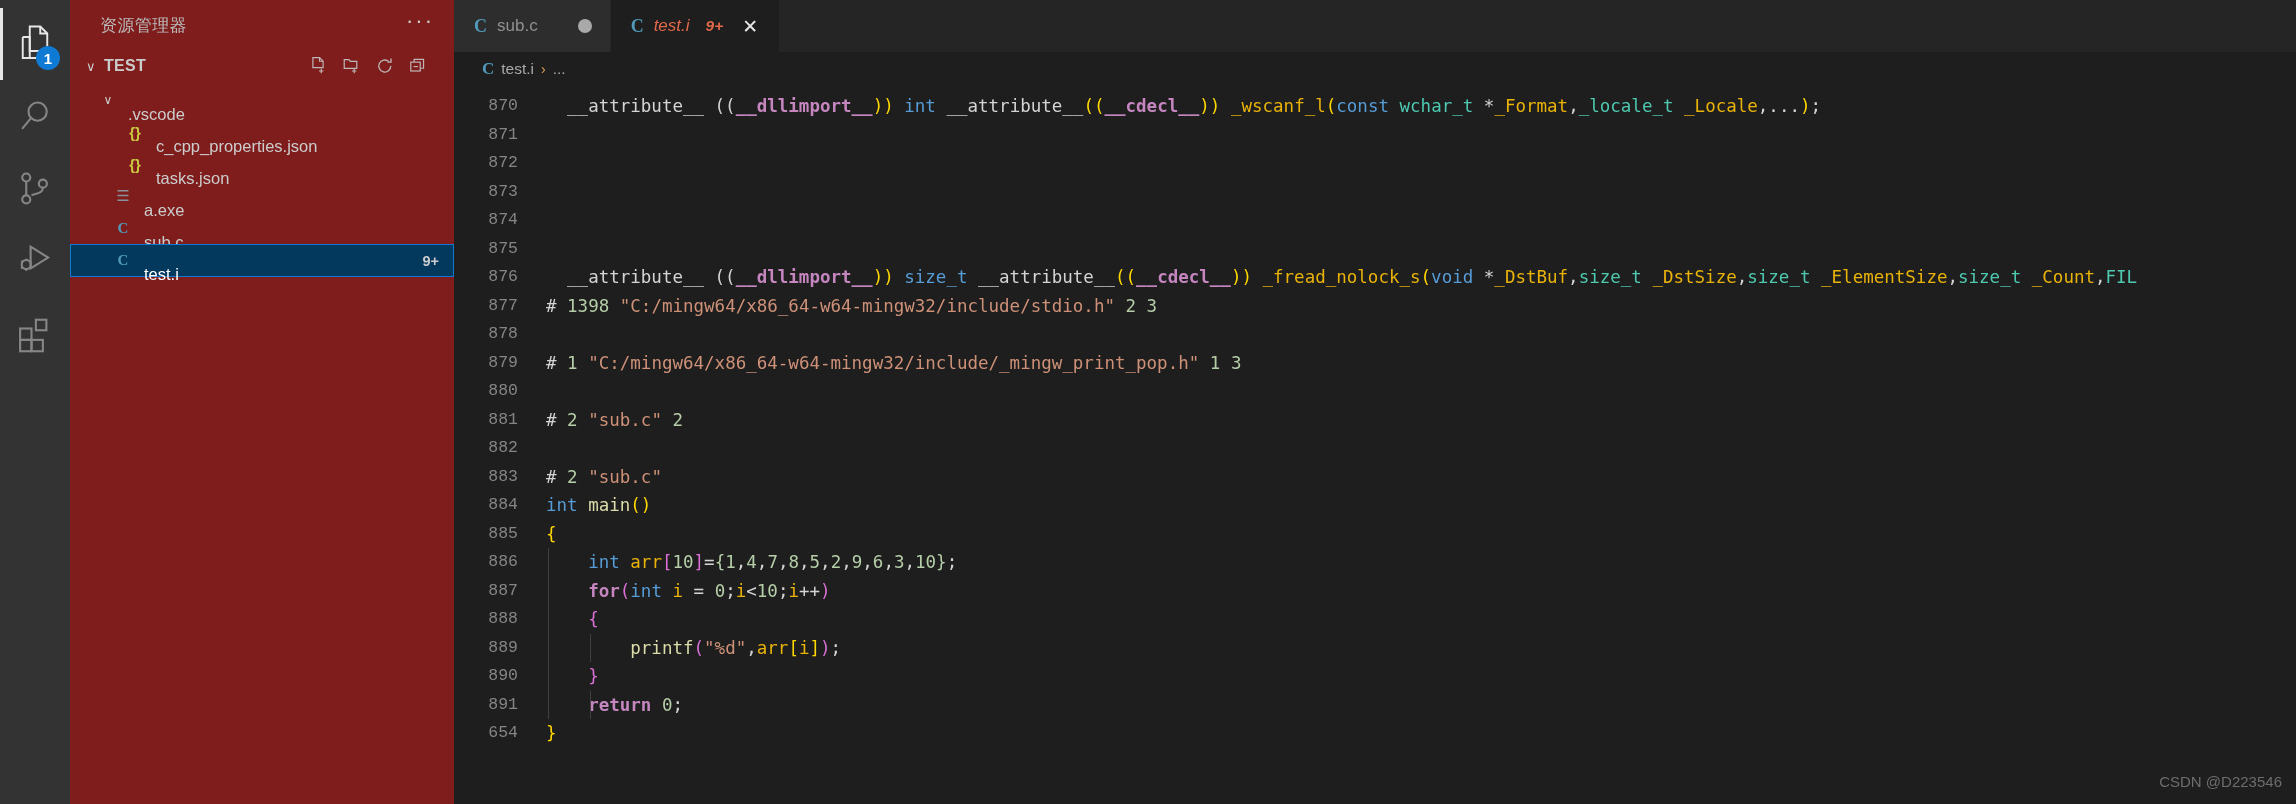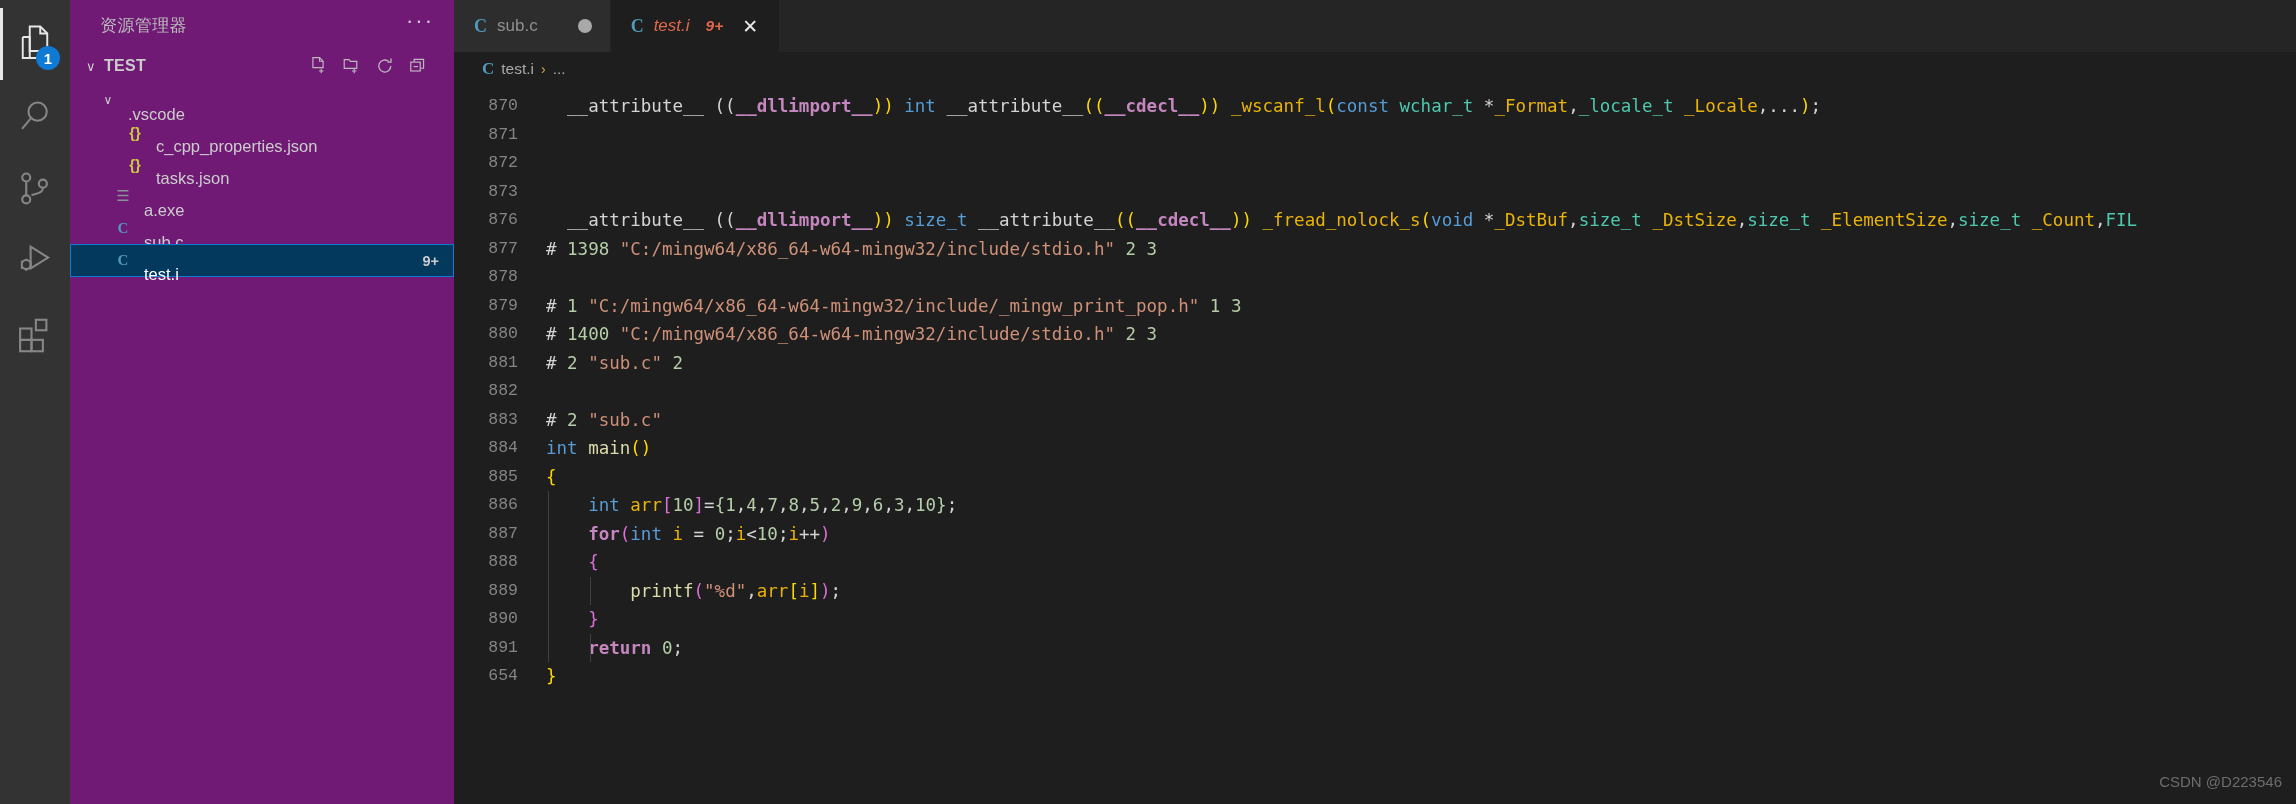--- a/index.html
+++ b/index.html
@@ -30,21 +30,21 @@
     position: absolute; right: 10px; bottom: 10px;
     min-width: 24px; height: 24px; border-radius: 12px;
     background: #0e7ad4; color: #ffffff;
     font-size: 15px; font-weight: bold;
     display: flex; align-items: center; justify-content: center;
     padding: 0 5px; line-height: 1;
   }
 
   
   .sidebar {
-    width: 384px; flex: 0 0 384px; background: #701a75;
+    width: 384px; flex: 0 0 384px; background: #7f1d1d;
     display: flex; flex-direction: column;
   }
   .sb-title {
     height: 50px; display: flex; align-items: center;
     padding: 0 20px 0 30px; color: #bbbbbb;
     font-size: 17px; letter-spacing: .4px;
     justify-content: space-between;
   }
   .sb-title .dots { color: #cccccc; font-size: 22px; letter-spacing: 2px; padding-bottom: 9px;}
   .sb-section-header {
@@ -319,20 +319,28 @@
         <span class="ctext"></span>
       </div>
       <div class="cline">
         <span class="ln">872</span>
         <span class="ctext"></span>
       </div>
       <div class="cline">
         <span class="ln">873</span>
         <span class="ctext"></span>
       </div>
+      <div class="cline">
+        <span class="ln">874</span>
+        <span class="ctext"></span>
+      </div>
+      <div class="cline">
+        <span class="ln">875</span>
+        <span class="ctext"></span>
+      </div>
 
       <div class="cline">
         <span class="ln">876</span>
         <span class="ctext"><span class="t-def">  __attribute__ ((</span><span class="t-macro">__dllimport__</span><span class="b-y">))</span><span class="t-def"> </span><span class="t-kw">size_t</span><span class="t-def"> __attribute__</span><span class="b-y">((</span><span class="t-macro">__cdecl__</span><span class="b-y">))</span><span class="t-def"> </span><span class="t-var">_fread_nolock_s</span><span class="b-y">(</span><span class="t-kw">void</span><span class="t-def"> *</span><span class="t-var">_DstBuf</span><span class="t-def">,</span><span class="t-type">size_t</span><span class="t-def"> </span><span class="t-var">_DstSize</span><span class="t-def">,</span><span class="t-type">size_t</span><span class="t-def"> </span><span class="t-var">_ElementSize</span><span class="t-def">,</span><span class="t-type">size_t</span><span class="t-def"> </span><span class="t-var">_Count</span><span class="t-def">,</span><span class="t-type">FIL</span></span>
       </div>
 
       <div class="cline">
         <span class="ln">877</span>
         <span class="ctext"><span class="t-def"># </span><span class="t-num">1398</span><span class="t-def"> </span><span class="t-str">"C:/mingw64/x86_64-w64-mingw32/include/stdio.h"</span><span class="t-def"> </span><span class="t-num">2 3</span></span>
       </div>
@@ -342,21 +350,20 @@
         <span class="ctext"></span>
       </div>
 
       <div class="cline">
         <span class="ln">879</span>
         <span class="ctext"><span class="t-def"># </span><span class="t-num">1</span><span class="t-def"> </span><span class="t-str">"C:/mingw64/x86_64-w64-mingw32/include/_mingw_print_pop.h"</span><span class="t-def"> </span><span class="t-num">1 3</span></span>
       </div>
 
       <div class="cline">
         <span class="ln">880</span>
-        <span class="ctext"><span class="t-def"># </span><span class="t-num">1400</span><span class="t-def"> </span><span class="t-str">"C:/mingw64/x86_64-w64-mingw32/include/stdio.h"</span><span class="t-def"> </span><span class="t-num">2 3</span></span>
       </div>
 
       <div class="cline">
         <span class="ln">881</span>
         <span class="ctext"><span class="t-def"># </span><span class="t-num">2</span><span class="t-def"> </span><span class="t-str">"sub.c"</span><span class="t-def"> </span><span class="t-num">2</span></span>
       </div>
 
       <div class="cline">
         <span class="ln">882</span>
         <span class="ctext"></span>

